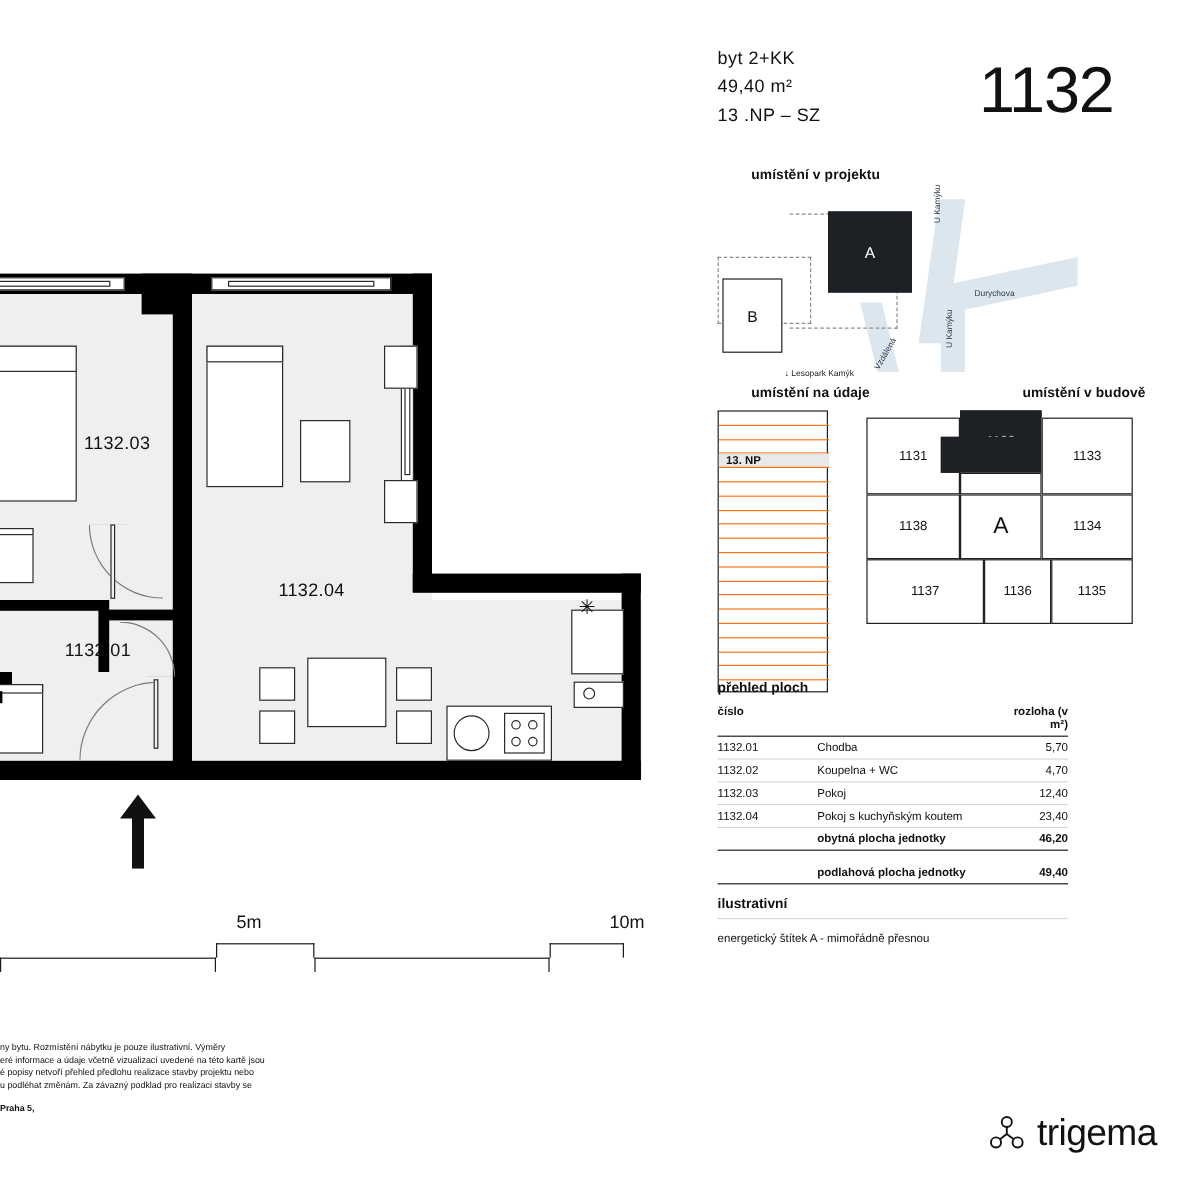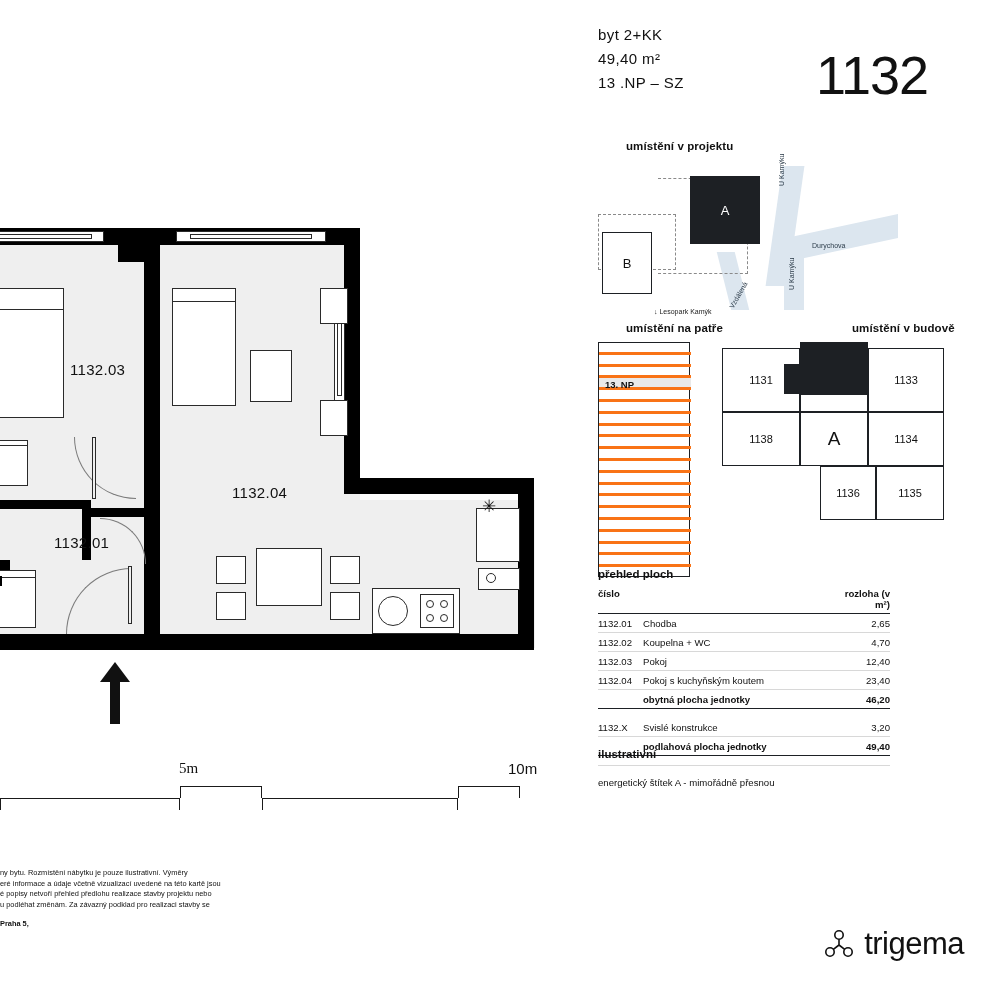--- a/index.html
+++ b/index.html
@@ -36,37 +36,37 @@
   #projmap .blk  { position:absolute; background:#1d2024; color:#fff; font-size:13px;
                    display:flex; align-items:center; justify-content:center; }
   #projmap .blkw { position:absolute; background:#fff; border:1px solid #1d2024; font-size:13px;
                    display:flex; align-items:center; justify-content:center; }
   #projmap .road { position:absolute; background:#dce6ef; }
   #projmap .rdlbl { position:absolute; font-size:7px; color:#2a3a48; }
   #projmap .parklbl { position:absolute; font-size:7px; color:#222; }
 
   
   #floorstrip { position:absolute; left:0; top:342px; width:92px; height:235px; border:1px solid #1d2024; }
-  #floorstrip .r { position:absolute; left:0; width:92px; height:11.8px; border-bottom:3px solid #f97316; }
+  #floorstrip .r { position:absolute; left:0; width:92px; height:11.8px; border-bottom:1px solid #f97316; }
   #floorstrip .cur { background:#e9e9e9; }
   #floorstrip .cur span { position:absolute; left:6px; top:1px; font-size:9.5px; font-weight:bold; }
 
   
   #bldg { position:absolute; left:124px; top:342px; width:203px; height:213px; }
   #bldg .cell { position:absolute; border:1px solid #1d2024; background:#fff;
                 display:flex; align-items:center; justify-content:center; font-size:11px; }
   #bldg .sel  { background:#1d2024; color:#ffffff; border-color:#1d2024; }
   #bldg .core { position:absolute; border:1px solid #1d2024; background:#fff;
                 display:flex; align-items:center; justify-content:center; font-size:19px; }
 
   
   #tbl { position:absolute; left:0; top:568px; width:292px; }
   #tbl .trow { display:flex; font-size:9.6px; padding:3.5px 0 3.5px 0; border-bottom:1px solid #d8d8d8; }
   #tbl .c1 { width:45px; }
-  #tbl .c2 { flex:1; }
+  #tbl .c2 { flex:1;margin-left:38px; }
   #tbl .c3 { width:58px; text-align:right; }
   #tbl .head { font-weight:bold; border-bottom:1px solid #1d2024; }
   #tbl .sum  { font-weight:bold; border-bottom:1px solid #1d2024; }
   #tbl .tgap { height:9px; border:0; }
   .sect-h { font-size:11.5px; font-weight:bold; margin-bottom:4px; }
 
   #acc { position:absolute; left:0; top:748px; width:292px; }
   #acc .line { border-bottom:1px solid #d8d8d8; margin-top:5px; }
   #acc .txt { font-size:9.6px; margin-top:11px; }
 
@@ -157,39 +157,39 @@
   <div class="label" style="left:70px; top:361px;">1132.03</div>
   <div class="label" style="left:232px; top:484px;">1132.04</div>
   <div class="label" style="left:54px; top:534px;">1132.01</div>
 
   <svg class="arrow" style="left:96px; top:662px;" width="38" height="62" viewBox="0 0 38 62">
     <polygon points="19,0 34,20 24,20 24,62 14,62 14,20 4,20" fill="#111"></polygon>
   </svg>
 </div>
 
 <div id="scale">
-  <div class="sclbl" style="left:39px; top:0;font-family:Liberation Serif, serif;">5m</div>
+  <div class="sclbl" style="left:57px; top:0;">5m</div>
   <div class="sclbl" style="left:368px; top:0;">10m</div>
   <div class="scbar" style="left:-140px; top:38px; width:180px; height:12px; border-bottom:0;"></div>
   <div class="scbar" style="left:40px; top:26px; width:82px; height:12px; border-bottom:0;"></div>
   <div class="scbar" style="left:122px; top:38px; width:196px; height:12px; border-bottom:0;"></div>
   <div class="scbar" style="left:318px; top:26px; width:62px; height:12px; border-bottom:0;"></div>
 </div>
 
 <div id="disc">
   <div>ny bytu. Rozmístění nábytku je pouze ilustrativní. Výměry</div>
   <div>eré informace a údaje včetně vizualizací uvedené na této kartě jsou</div>
   <div>é popisy netvoří přehled předlohu realizace stavby projektu nebo</div>
   <div>u podléhat změnám. Za závazný podklad pro realizaci stavby se</div>
   <div style="margin-top:8px; font-weight:bold;">Praha 5,</div>
 </div>
 
 <div id="right">
 
-  <div style="position:absolute; left:0; top:26px;">
+  <div style="position:absolute; left:0; top:40px;">
     <div class="hd-type">byt  2+KK</div>
     <div class="hd-area">49,40   m²</div>
     <div class="hd-np">13 .NP – SZ</div>
   </div>
   <div class="hd-num">1132</div>
 
   <div class="sect-title" style="position:absolute; left:0; top:140px;">umístění v projektu</div>
 
   <div id="projmap">
 
@@ -203,21 +203,21 @@
     <div class="rdlbl" style="left:130px; top:146px; transform:rotate(-60deg); transform-origin:left top;">Vzdálená</div>
 
     <div class="dash" style="left:0px; top:54px; width:78px; height:56px;"></div>
     <div class="dash" style="left:60px; top:18px; width:90px; height:96px; border-left:0;"></div>
 
     <div class="blk" style="left:92px; top:16px; width:70px; height:68px;">A</div>
     <div class="blkw" style="left:4px;  top:72px; width:50px; height:62px;">B</div>
     <div class="parklbl" style="left:56px; top:148px;">↓ Lesopark Kamýk</div>
   </div>
 
-  <div class="sect-title" style="position:absolute; left:0; top:322px;">umístění na patře</div>
+  <div class="sect-title" style="position:absolute; left:0; top:322px;">umístění na údaje</div>
   <div id="floorstrip">
     <div class="r" style="top:0px;"></div>
     <div class="r" style="top:11.8px;"></div>
     <div class="r" style="top:23.6px;"></div>
     <div class="r cur" style="top:35.4px;">
         <span>13. NP</span>
       </div>
     <div class="r" style="top:47.2px;"></div>
     <div class="r" style="top:59px;"></div>
     <div class="r" style="top:70.8px;"></div>
@@ -239,35 +239,36 @@
   <div class="sect-title" style="position:absolute; left:226px; top:322px;">umístění v budově</div>
   <div id="bldg">
     <div class="cell" style="left:0;   top:6px;  width:78px; height:64px;">1131</div>
     <div class="cell sel" style="left:78px; top:0px; width:68px; height:52px;">1132</div>
     <div class="cell sel" style="left:62px; top:22px; width:100px; height:30px; font-size:0;"></div>
     <div class="cell" style="left:146px; top:6px; width:76px; height:64px;">1133</div>
     <div class="core" style="left:78px; top:52px; width:68px; height:18px; font-size:0;"></div>
     <div class="cell" style="left:0;   top:70px; width:78px; height:54px;">1138</div>
     <div class="core" style="left:78px; top:70px; width:68px; height:54px;">A</div>
     <div class="cell" style="left:146px; top:70px; width:76px; height:54px;">1134</div>
+    <div class="cell" style="left:0;   top:124px; width:98px; height:54px;">1137</div>
     <div class="cell" style="left:98px; top:124px; width:56px; height:54px;">1136</div>
     <div class="cell" style="left:154px; top:124px; width:68px; height:54px;">1135</div>
   </div>
 
   <div id="tbl">
     <div class="sect-h">přehled ploch</div>
     <div class="trow head">
       <div class="c1">číslo</div>
       <div class="c2"></div>
       <div class="c3">rozloha (v m²)</div>
     </div>
     <div class="trow">
       <div class="c1">1132.01</div>
       <div class="c2">Chodba</div>
-      <div class="c3">2,65</div>
+      <div class="c3">5,70</div>
     </div>
     <div class="trow">
       <div class="c1">1132.02</div>
       <div class="c2">Koupelna + WC</div>
       <div class="c3">4,70</div>
     </div>
     <div class="trow">
       <div class="c1">1132.03</div>
       <div class="c2">Pokoj</div>
       <div class="c3">12,40</div>
@@ -276,25 +277,20 @@
       <div class="c1">1132.04</div>
       <div class="c2">Pokoj s kuchyňským koutem</div>
       <div class="c3">23,40</div>
     </div>
     <div class="trow sum">
       <div class="c1"></div>
       <div class="c2">obytná plocha jednotky</div>
       <div class="c3">46,20</div>
     </div>
     <div class="tgap"></div>
-    <div class="trow">
-      <div class="c1">1132.X</div>
-      <div class="c2">Svislé konstrukce</div>
-      <div class="c3">3,20</div>
-    </div>
     <div class="trow sum">
       <div class="c1"></div>
       <div class="c2">podlahová plocha jednotky</div>
       <div class="c3">49,40</div>
     </div>
   </div>
 
   <div id="acc">
     <div class="sect-h">ilustrativní</div>
     <div class="line"></div>

